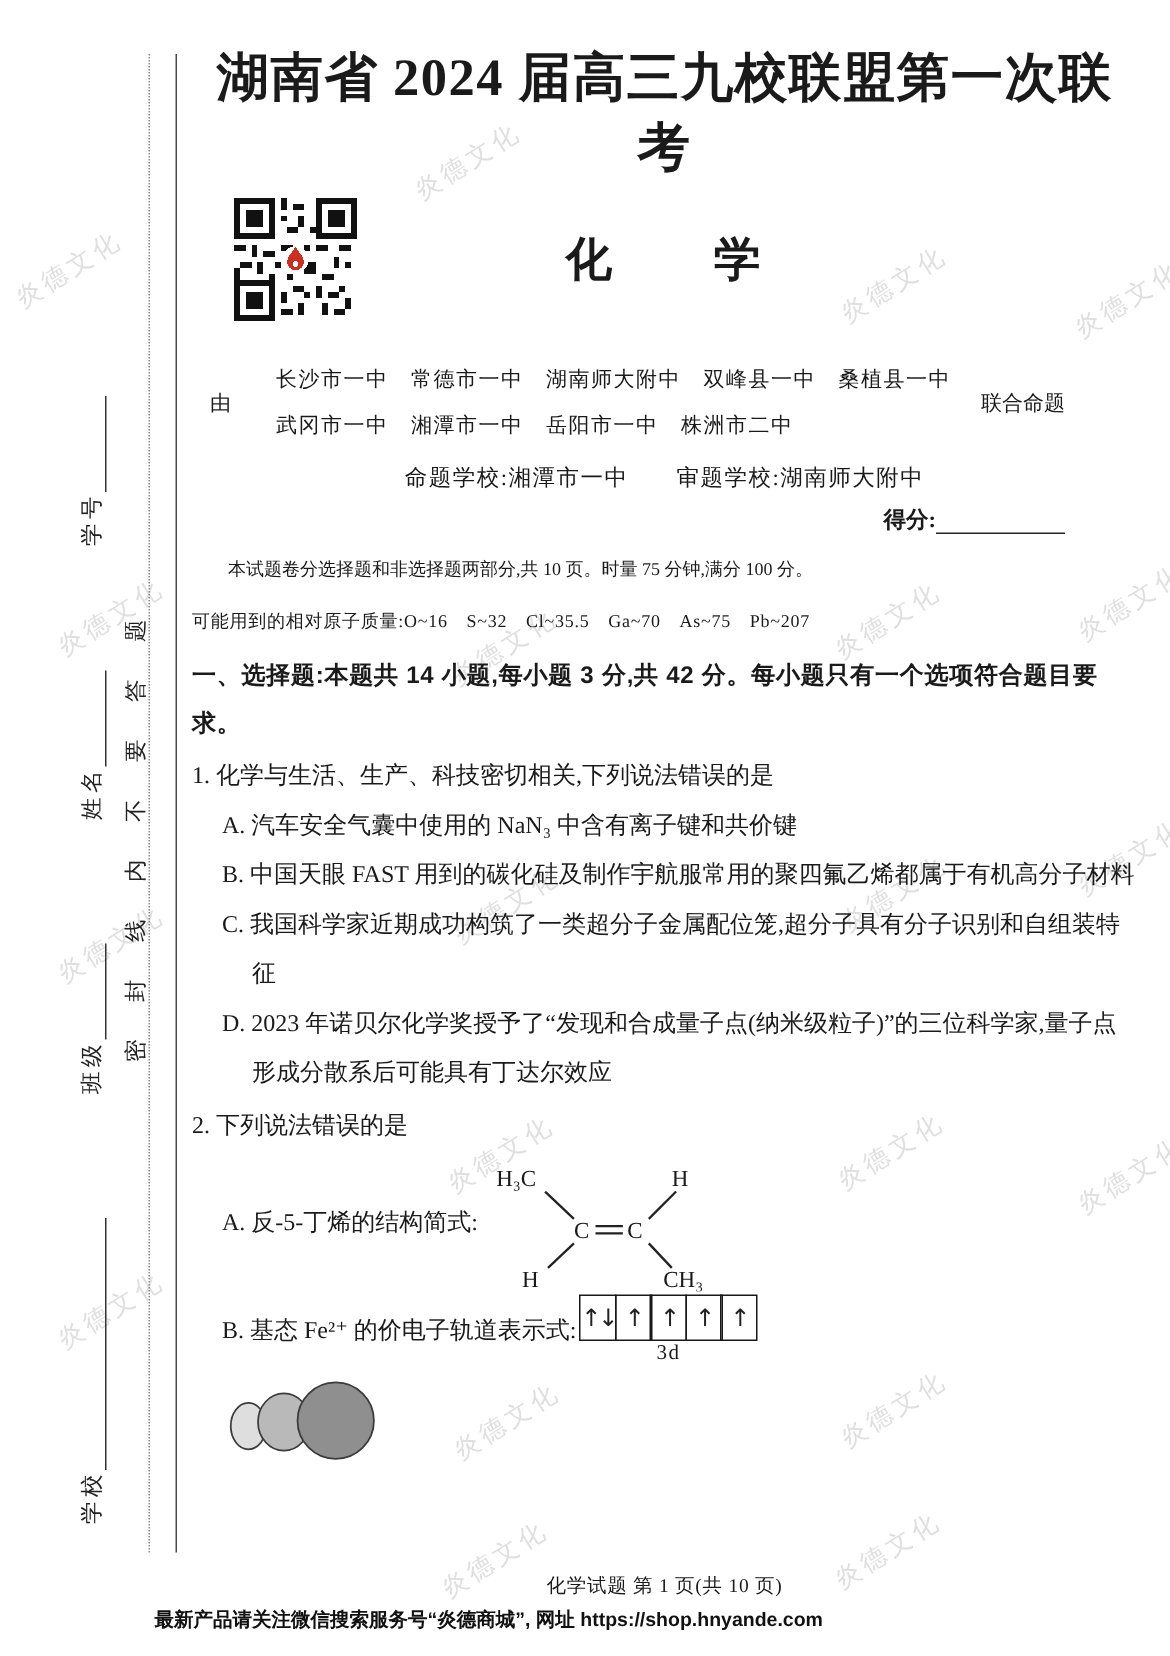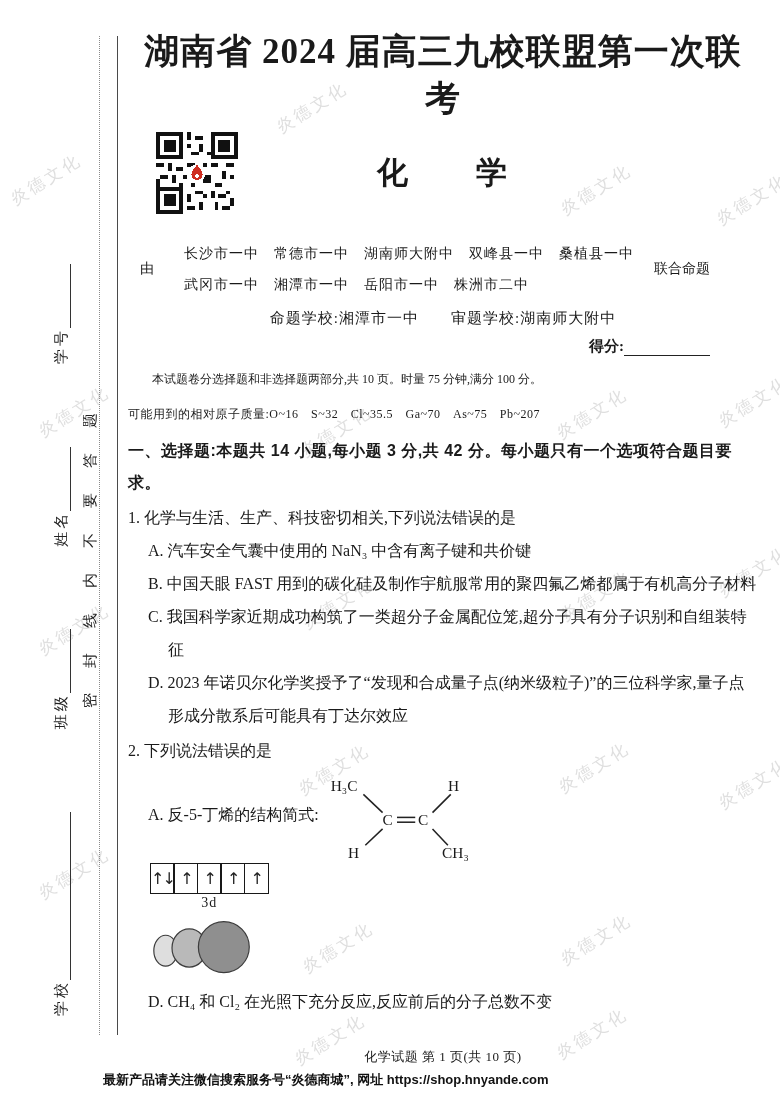--- a/index.html
+++ b/index.html
@@ -221,40 +221,40 @@
           <text x="128" y="22">H</text>
           <text x="60" y="58">C</text>
           <text x="97" y="58">C</text>
           <text x="24" y="92">H</text>
           <text x="122" y="92">CH₃</text>
         </g>
       </svg>
     </div>
 
     <div class="opt-flex">
+      <span class="lbl">B. 基态 Fe²⁺ 的价电子轨道表示式:</span>
       <span class="orbital">
         <span class="boxes">
           <span class="box">↑↓</span>
           <span class="box">↑</span>
           <span class="box">↑</span>
           <span class="box">↑</span>
           <span class="box">↑</span>
         </span>
         <span class="orb-label" style="display:block">3d</span>
       </span>
     </div>
 
     <div class="opt-flex" style="margin-top:8px;">
       <svg class="model-svg" width="100" height="58" viewBox="0 0 110 62">
         <ellipse cx="15" cy="34" rx="13" ry="17" fill="#dedede" stroke="#3c3c3c" stroke-width="1.3"></ellipse>
         <ellipse cx="41" cy="31" rx="19" ry="21" fill="#b9b9b9" stroke="#3c3c3c" stroke-width="1.3"></ellipse>
         <circle cx="79" cy="30" r="28" fill="#8f8f8f" stroke="#3c3c3c" stroke-width="1.3"></circle>
       </svg>
     </div>
 
-    <div class="opt" style="margin-top:8px;">D. CH₄ 和 Cl₂ 在光照下充分反应,反应前后的分子总数不变</div>
 
   </div>
 
   <div class="page-info">化学试题 第 1 页(共 10 页)</div>
   <div class="promo">最新产品请关注微信搜索服务号“炎德商城”, 网址 https://shop.hnyande.com</div>
 
 </div>
 
 </body></html>

